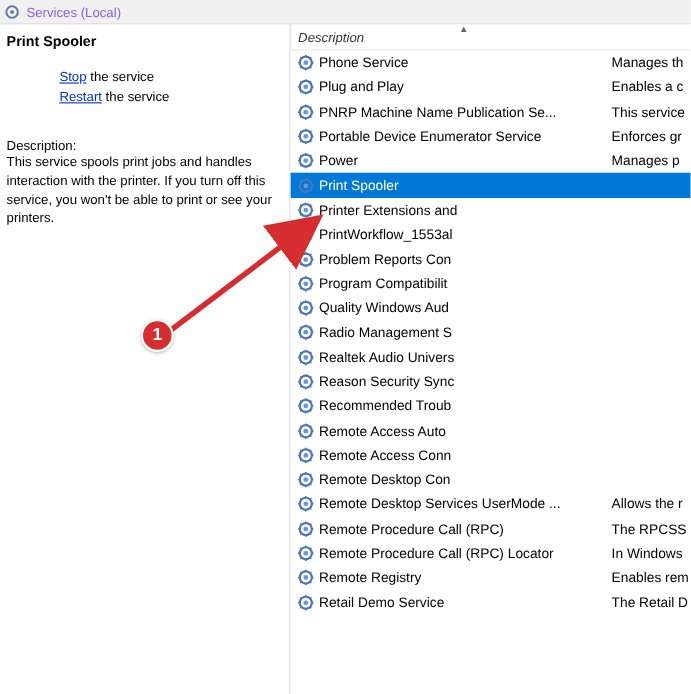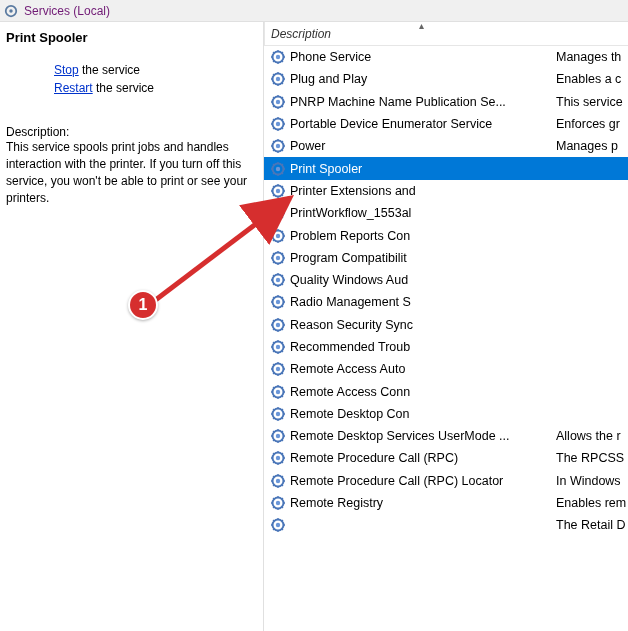--- a/index.html
+++ b/index.html
@@ -14,21 +14,21 @@
     }
     .header {
       display: flex;
       align-items: center;
       padding: 2px 4px;
       background: #f0f0f0;
       height: 22px;
       border-bottom: 1px solid #e0e0e0;
     }
     .hdr-icon { width: 14px; height: 14px; margin-right: 6px; }
-    .hdr-title { font-size: 12px; color: #701a75; }
+    .hdr-title { font-size: 12px; color: #8b5cf6; }
     .main {
       display: flex;
       height: calc(631px - 22px);
     }
     .left-pane {
       width: 264px;
       padding: 8px 8px 8px 6px;
       border-right: 1px solid #e0e0e0;
     }
     .svc-title {
@@ -371,20 +371,40 @@
                 <line x1="8" y1="1" x2="8" y2="3"></line>
                 <line x1="8" y1="13" x2="8" y2="15"></line>
                 <line x1="1" y1="8" x2="3" y2="8"></line>
                 <line x1="13" y1="8" x2="15" y2="8"></line>
                 <line x1="3" y1="3" x2="4.5" y2="4.5"></line>
                 <line x1="11.5" y1="11.5" x2="13" y2="13"></line>
                 <line x1="3" y1="13" x2="4.5" y2="11.5"></line>
                 <line x1="11.5" y1="4.5" x2="13" y2="3"></line>
               </g>
             </svg>
+            <span>Realtek Audio Univers</span>
+          </div>
+          <div class="cell-desc"></div>
+        </div>
+        <div class="row">
+          <div class="cell-name">
+            <svg class="svc-ico" viewBox="0 0 16 16">
+              <circle cx="8" cy="8" r="5.5" fill="none" stroke="#4a76b8" stroke-width="2"></circle>
+              <circle cx="8" cy="8" r="2.2" fill="#6a96d8"></circle>
+              <g stroke="#4a76b8" stroke-width="1.3">
+                <line x1="8" y1="1" x2="8" y2="3"></line>
+                <line x1="8" y1="13" x2="8" y2="15"></line>
+                <line x1="1" y1="8" x2="3" y2="8"></line>
+                <line x1="13" y1="8" x2="15" y2="8"></line>
+                <line x1="3" y1="3" x2="4.5" y2="4.5"></line>
+                <line x1="11.5" y1="11.5" x2="13" y2="13"></line>
+                <line x1="3" y1="13" x2="4.5" y2="11.5"></line>
+                <line x1="11.5" y1="4.5" x2="13" y2="3"></line>
+              </g>
+            </svg>
             <span>Reason Security Sync</span>
           </div>
           <div class="cell-desc"></div>
         </div>
         <div class="row">
           <div class="cell-name">
             <svg class="svc-ico" viewBox="0 0 16 16">
               <circle cx="8" cy="8" r="5.5" fill="none" stroke="#4a76b8" stroke-width="2"></circle>
               <circle cx="8" cy="8" r="2.2" fill="#6a96d8"></circle>
               <g stroke="#4a76b8" stroke-width="1.3">
@@ -551,20 +571,21 @@
                 <line x1="8" y1="1" x2="8" y2="3"></line>
                 <line x1="8" y1="13" x2="8" y2="15"></line>
                 <line x1="1" y1="8" x2="3" y2="8"></line>
                 <line x1="13" y1="8" x2="15" y2="8"></line>
                 <line x1="3" y1="3" x2="4.5" y2="4.5"></line>
                 <line x1="11.5" y1="11.5" x2="13" y2="13"></line>
                 <line x1="3" y1="13" x2="4.5" y2="11.5"></line>
                 <line x1="11.5" y1="4.5" x2="13" y2="3"></line>
               </g>
             </svg>
+            <span>Retail Demo Service</span>
           </div>
           <div class="cell-desc">The Retail D</div>
         </div>
       </div>
 
   </div>
 
 </div>
 
 <svg class="annot-arrow" width="200" height="140">

